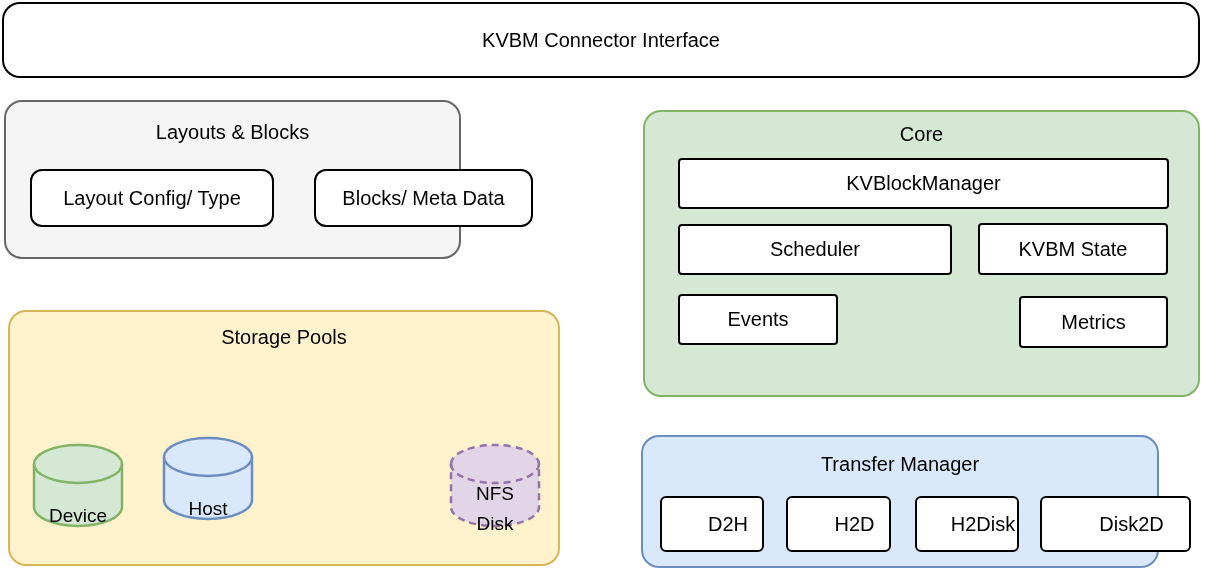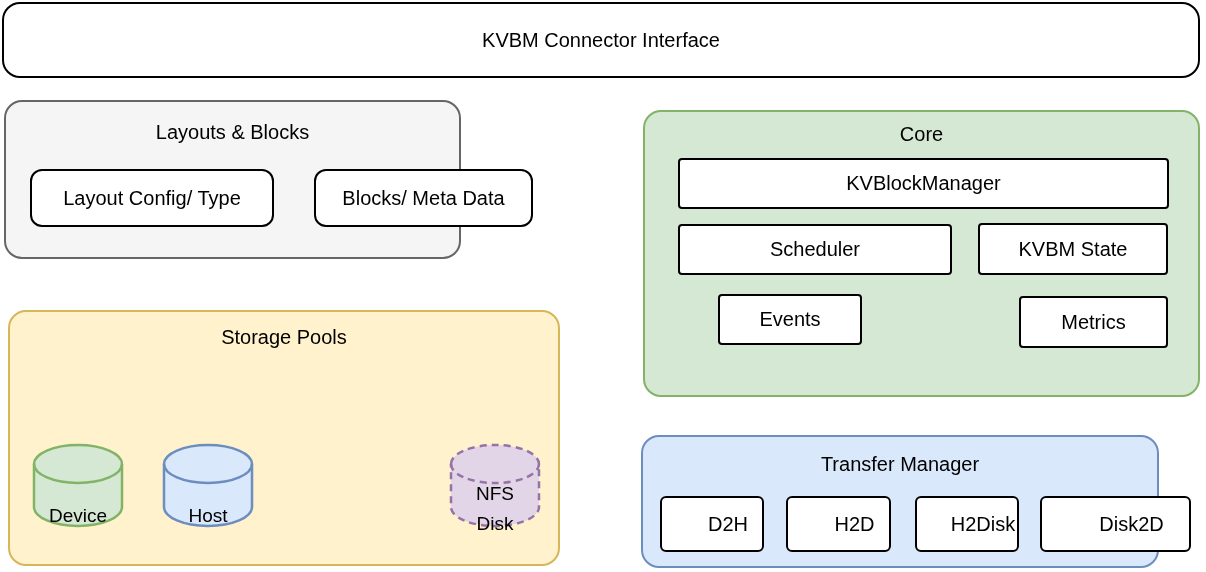--- a/index.html
+++ b/index.html
@@ -73,40 +73,40 @@
   <div class="panel-title" style="top:11px;">Core</div>
   <div class="node r10" style="left:33px; top:46px; width:491px; height:51px;">
     <span>KVBlockManager</span>
   </div>
   <div class="node r10" style="left:33px; top:112px; width:274px; height:51px;">
     <span>Scheduler</span>
   </div>
   <div class="node r10" style="left:333px; top:111px; width:190px; height:52px;">
     <span>KVBM State</span>
   </div>
-  <div class="node r10" style="left:33px; top:182px; width:144px; height:51px;margin-left:40px;">
+  <div class="node r10" style="left:33px; top:182px; width:160px; height:51px;">
     <span>Events</span>
   </div>
   <div class="node r10" style="left:374px; top:184px; width:149px; height:52px;">
     <span>Metrics</span>
   </div>
 </div>
 
 <div class="panel" style="left: 8px; top: 310px; width: 552px; height: 256px; background-color: rgb(255, 242, 204); border-color: rgb(214, 182, 86);">
   <div class="panel-title" style="top:14px;">Storage Pools</div>
 
   <div class="cylinder" style="left:22px; top:131px;">
     <svg width="92" height="86" viewBox="0 0 92 86">
       <path d="M 2 21 A 44 19 0 0 1 90 21 L 90 64 A 44 19 0 0 1 2 64 Z" stroke-width="2.5" fill="#d5e8d4" stroke="#82b366" stroke-dasharray="none"></path>
       <path d="M 2 21 A 44 19 0 0 0 90 21" fill="none" stroke-width="2.5" stroke="#82b366" stroke-dasharray="none"></path>
     </svg>
     <div class="cyl-label">Device</div>
   </div>
 
-  <div class="cylinder" style="left:152px; top:131px;">
+  <div class="cylinder" style="left:152px; top:124px;">
     <svg width="92" height="86" viewBox="0 0 92 86">
       <path d="M 2 21 A 44 19 0 0 1 90 21 L 90 64 A 44 19 0 0 1 2 64 Z" stroke-width="2.5" fill="#dae8fc" stroke="#6c8ebf" stroke-dasharray="none"></path>
       <path d="M 2 21 A 44 19 0 0 0 90 21" fill="none" stroke-width="2.5" stroke="#6c8ebf" stroke-dasharray="none"></path>
     </svg>
     <div class="cyl-label">Host</div>
   </div>
 
 
   <div class="cylinder" style="left:439px; top:131px;">
     <svg width="92" height="86" viewBox="0 0 92 86">

